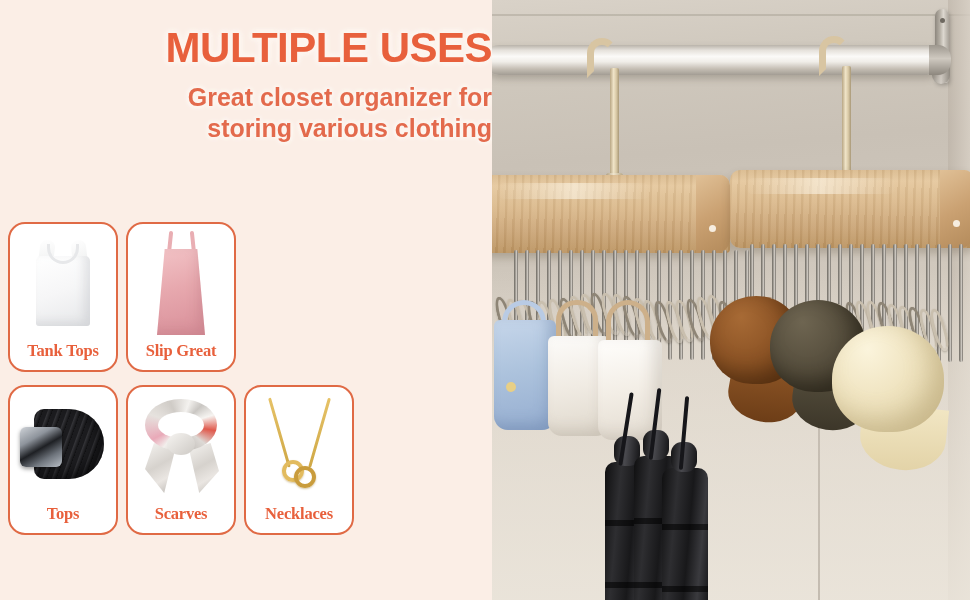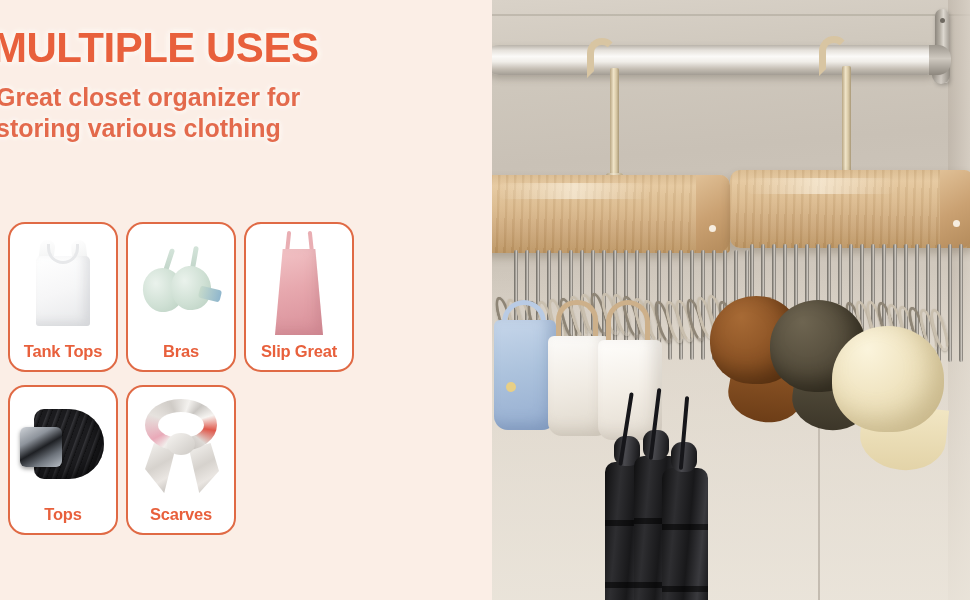--- a/index.html
+++ b/index.html
@@ -22,21 +22,21 @@
     width: 492px; height: 600px;
     background: #fbeee6;
     flex: 0 0 492px;
     overflow: hidden;
   }
 
   #headline-block {
     position: absolute;
     left: 0; top: 26px;
     width: 492px;
-    text-align: left;
+    text-align: right;
   }
   #title {
     font-size: 42px;
     font-weight: 800;
     letter-spacing: -0.5px;
     color: #e8603c;
     line-height: 1.06;
     text-shadow:
       0 0 5px #fdf5ef, 0 0 5px #fdf5ef, 0 0 7px #fdf5ef,
       2px 2px 5px #fdf5ef, -2px -2px 5px #fdf5ef,
@@ -59,20 +59,21 @@
   
   #card-grid {
     position: absolute;
     left: 8px; top: 222px;
     width: 484px;
   }
   .card-row {
     display: flex;
     gap: 8px;
     margin-bottom: 13px;
+    font-family: Liberation Serif, serif;
   }
   .use-card {
     position: relative;
     width: 110px; height: 150px;
     background: #ffffff;
     border: 2px solid #e06a45;
     border-radius: 17px;
     flex: 0 0 110px;
     display: flex;
     flex-direction: column;
@@ -541,32 +542,20 @@
             <div class="art-tank">
               <div class="strapL"></div>
                 <div class="strapR"></div>
               <div class="body"></div>
                 <div class="neck"></div>
             </div>
           </div>
           <div class="card-label">Tank Tops</div>
         </div>
 
-        <div class="use-card">
-          <div class="card-art">
-            <div class="art-bra">
-              <div class="strapA"></div>
-                <div class="strapB"></div>
-              <div class="cupL"></div>
-                <div class="cupR"></div>
-                <div class="band"></div>
-            </div>
-          </div>
-          <div class="card-label">Bras</div>
-        </div>
 
 
         <div class="use-card">
           <div class="card-art">
             <div class="art-slip">
               <div class="sstrapL"></div>
                 <div class="sstrapR"></div>
               <div class="skirt"></div>
             </div>
           </div>
@@ -592,20 +581,31 @@
             <div class="art-scarf">
               <div class="tailL"></div>
                 <div class="tailR"></div>
               <div class="loop"></div>
                 <div class="knotc"></div>
             </div>
           </div>
           <div class="card-label">Scarves</div>
         </div>
 
+        <div class="use-card">
+          <div class="card-art">
+            <div class="art-neck">
+              <div class="chainL"></div>
+                <div class="chainR"></div>
+              <div class="ring1"></div>
+                <div class="ring2"></div>
+            </div>
+          </div>
+          <div class="card-label">Necklaces</div>
+        </div>
       </div>
 
     </div>
   </div>
 
   <div id="photo-panel">
 
     <div class="wall-seam" id="wall-seam-top"></div>
     <div id="wall-right-panel"></div>
     <div id="wall-lower"></div>

